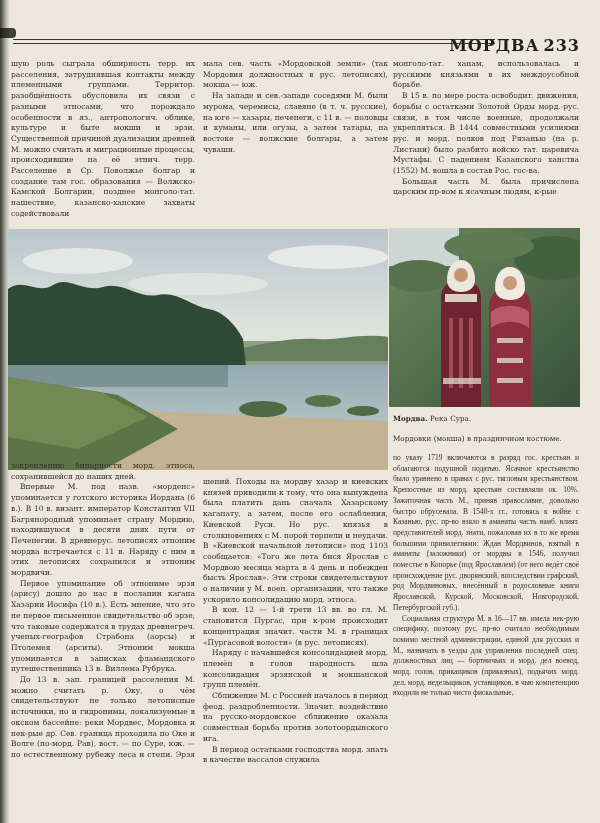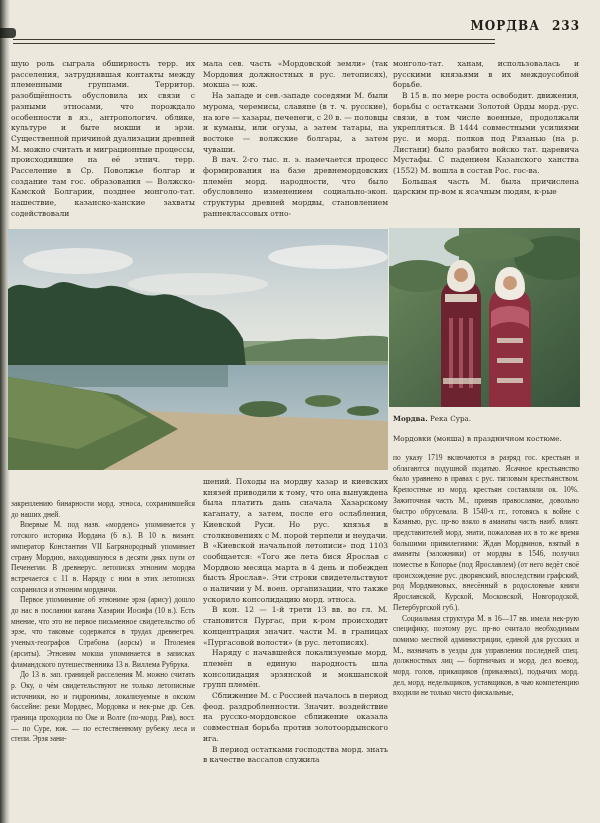--- a/index.html
+++ b/index.html
@@ -21,38 +21,38 @@
     background:rgba(20,22,16,0.8);
     border-radius:0 4px 4px 0;
   }
   
   .rule{
     position:absolute;left:13px;top:39px;width:482px;height:3px;
     border-top:1.4px solid #3c3a33;
     border-bottom:1px solid #3c3a33;
   }
   .header-row{
-    position:absolute;top:19px;right:20px;
-    display:flex;gap:12px;align-items:baseline;
-    font-weight:bold;font-size:12px;letter-spacing:1px;color:#22201b;
+    position:absolute;top:36px;right:20px;
+    display:flex;gap:4px;align-items:baseline;
+    font-weight:bold;font-size:16px;letter-spacing:1px;color:#22201b;
   }
   
   .col{
     position:absolute;
     font-size:7.5px;line-height:10.7px;
     text-align:justify;
     overflow:hidden;
   }
   .col p{margin:0;}
   .col p.indent{text-indent:9px;}
   .c1{left:11px;width:184px;}
   .c2{left:203px;width:185px;}
   .c3{left:393px;width:186px;}
   .top-block{top:59px;height:172px;}
-  .b1{top:499px;height:300px;font-family:Liberation Serif, serif;}
+  .b1{top:461px;height:300px;}
   .b2{top:477px;height:318px;}
   .b3{top:453px;height:326px;font-family:Liberation Serif, serif;}
   
   .photo{position:absolute;display:block;}
   .river{left:8px;top:229px;width:380px;height:241px;}
   .costume{left:389px;top:228px;width:191px;height:179px;}
   
   .caption{
     position:absolute;left:393px;width:186px;
     font-size:7.2px;line-height:9px;color:#2e2b26;
@@ -73,22 +73,21 @@
   <div class="header-row">
     <span>МОРДВА</span>
     <span>233</span>
   </div>
 
   <div class="col c1 top-block">
       <p>шую роль сыграла обширность терр. их расселения, затруднявшая контакты между племенными группами. Территор. разобщённость обусловила их связи с разными этносами, что порождало особенности в яз., антропологич. облике, культуре и быте мокши и эрзи. Существенной причиной дуализации древней М. можно считать и миграционные процессы, происходившие на её этнич. терр. Расселение в Ср. Поволжье болгар и создание там гос. образования — Волжско-Камской Болгарии, позднее монголо-тат. нашествие, казанско-ханские захваты содействовали</p>
     </div>
   <div class="col c2 top-block">
       <p>мала сев. часть «Мордовской земли» (так Мордовия должностных в рус. летописях), мокша — юж.</p>
-      <p class="indent">На западе и сев.-западе соседями М. были мурома, черемисы, славяне (в т. ч. русские), на юге — хазары, печенеги, с 20 в. — половцы и куманы, или огузы, а затем татары, на востоке — волжские болгары, а затем чуваши.</p>
-      <p class="indent">В нач. 2-го тыс. н. э. намечается процесс формирования на базе древнемордовских племён морд. народности, что было обусловлено изменением социально-экон. структуры древней мордвы, становлением раннеклассовых отно-</p>
+      <p class="indent">На западе и сев.-западе соседями М. были мурома, черемисы, славяне (в т. ч. русские), на юге — хазары, печенеги, с 11 в. — половцы и куманы, или огузы, а затем татары, на востоке — волжские болгары, а затем чуваши.</p>
     </div>
   <div class="col c3 top-block">
       <p>монголо-тат. ханам, использовалась и русскими князьями в их междоусобной борьбе.</p>
       <p class="indent">В 15 в. по мере роста освободит. движения, борьбы с остатками Золотой Орды морд.-рус. связи, в том числе военные, продолжали укрепляться. В 1444 совместными усилиями рус. и морд. полков под Рязанью (на р. Листани) было разбито войско тат. царевича Мустафы. С падением Казанского ханства (1552) М. вошла в состав Рос. гос-ва.</p>
       <p class="indent">Большая часть М. была причислена царским пр-вом к ясачным людям, к-рые</p>
     </div>
 
   <svg class="photo river" viewBox="0 0 380 241" preserveAspectRatio="none">
     <defs>
       <linearGradient id="sky" x1="0" y1="0" x2="0" y2="1">
@@ -162,21 +161,21 @@
 
   <div class="col c1 b1">
       <p>закреплению бинарности морд. этноса, сохранившейся до наших дней.</p>
       <p class="indent">Впервые М. под назв. «морденс» упоминается у готского историка Иордана (6 в.). В 10 в. визант. император Константин VII Багрянородный упоминает страну Мордию, находившуюся в десяти днях пути от Печенегии. В древнерус. летописях этноним мордва встречается с 11 в. Наряду с ним в этих летописях сохранился и этноним мордвичи.</p>
       <p class="indent">Первое упоминание об этнониме эрзя (арису) дошло до нас в послании кагана Хазарии Иосифа (10 в.). Есть мнение, что это не первое письменное свидетельство об эрзе, что таковые содержатся в трудах древнегреч. ученых-географов Страбона (аорсы) и Птолемея (арситы). Этноним мокша упоминается в записках фламандского путешественника 13 в. Виллема Рубрука.</p>
       <p class="indent">До 13 в. зап. границей расселения М. можно считать р. Оку, о чём свидетельствуют не только летописные источники, но и гидронимы, локализуемые в окском бассейне: реки Мордвес, Мордовка и нек-рые др. Сев. граница проходила по Оке и Волге (по-морд. Рав), вост. — по Суре, юж. — по естественному рубежу леса и степи. Эрзя зани-</p>
     </div>
   <div class="col c2 b2">
       <p>шений. Походы на мордву хазар и киевских князей приводили к тому, что она вынуждена была платить дань сначала Хазарскому каганату, а затем, после его ослабления, Киевской Руси. Но рус. князья в столкновениях с М. порой терпели и неудачи. В «Киевской начальной летописи» под 1103 сообщается: «Того же лета бися Ярослав с Мордвою месяца марта в 4 день и побежден бысть Ярослав». Эти строки свидетельствуют о наличии у М. воен. организации, что также ускорило консолидацию морд. этноса.</p>
       <p class="indent">В кон. 12 — 1-й трети 13 вв. во гл. М. становится Пургас, при к-ром происходит концентрация значит. части М. в границах «Пургасовой волости» (в рус. летописях).</p>
-      <p class="indent">Наряду с начавшейся локализуемые морд. племён в единую народность шла консолидация эрзянской и мокшанской групп племён.</p>
+      <p class="indent">Наряду с начавшейся консолидацией морд. племён в голов народность шла консолидация эрзянской и мокшанской групп племён.</p>
       <p class="indent">Сближение М. с Россией началось в период феод. раздробленности. Значит. воздействие на русско-мордовское сближение оказала совместная борьба против золотоордынского ига.</p>
       <p class="indent">В период остатками господства морд. знать в качестве вассалов служила</p>
     </div>
   <div class="col c3 b3">
       <p>по указу 1719 включаются в разряд гос. крестьян и облагаются подушной податью. Ясачное крестьянство было уравнено в правах с рус. тягловым крестьянством. Крепостные из морд. крестьян составляли ок. 10%. Зажиточная часть М., приняв православие, довольно быстро обрусевала. В 1540-х гг., готовясь к войне с Казанью, рус. пр-во взяло в аманаты часть наиб. влият. представителей морд. знати, пожаловав их в то же время большими привилегиями: Ждан Мордвинов, взятый в аманаты (заложники) от мордвы в 1546, получил поместье в Копорье (под Ярославлем) (от него ведёт своё происхождение рус. дворянский, впоследствии графский, род Мордвиновых, внесённый в родословные книги Ярославской, Курской, Московской, Новгородской, Петербургской губ.).</p>
       <p class="indent">Социальная структура М. в 16—17 вв. имела нек-рую специфику, поэтому рус. пр-во считало необходимым помимо местной администрации, единой для русских и М., назначать в уезды для управления последней спец. должностных лиц — бортничьих и морд. дел воевод, морд. голов, прикащиков (приказных), подьячих морд. дел, морд. недельщиков, уставщиков, в чью компетенцию входили не только чисто фискальные,</p>
     </div>
 
 </div>
 

